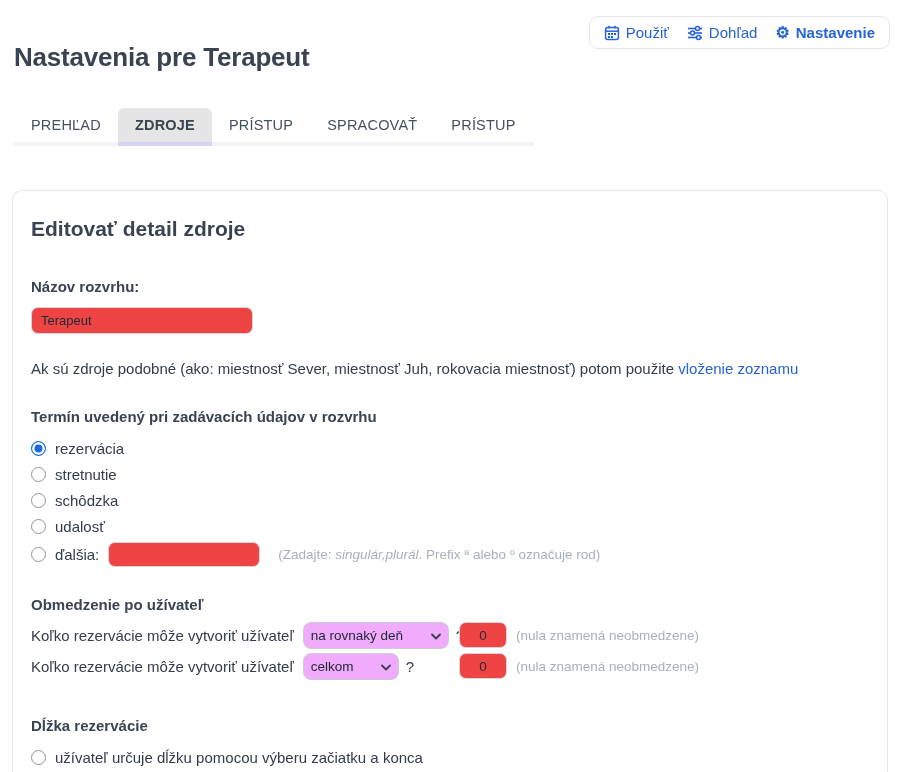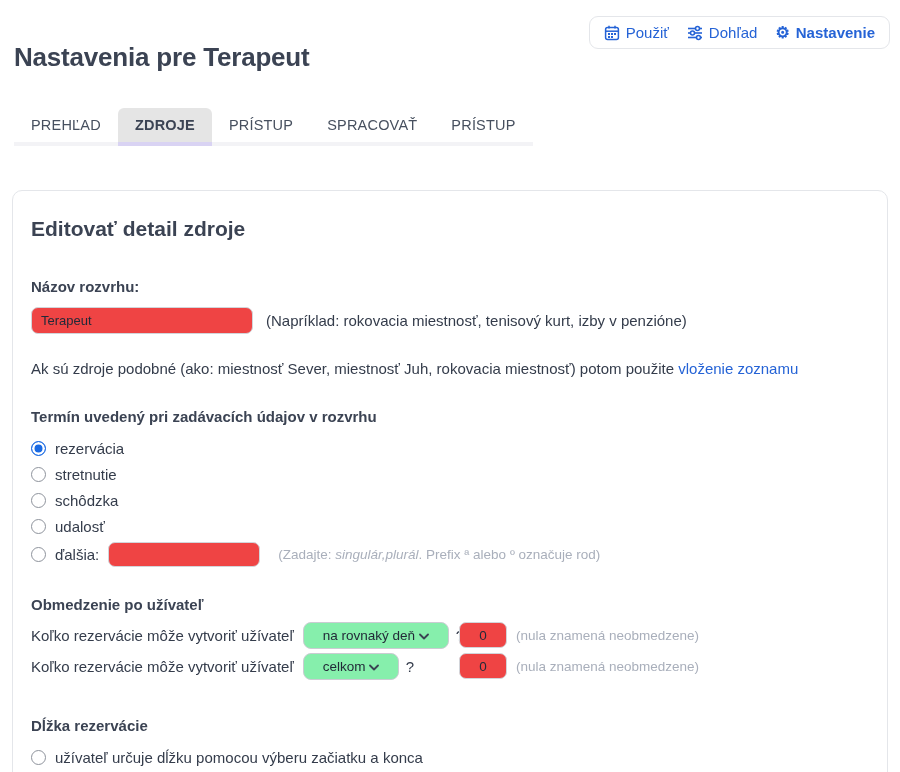--- a/index.html
+++ b/index.html
@@ -98,22 +98,22 @@
   .gray-hint i { font-style:italic; }
 
   .limit-row {
     position:relative; display:flex; align-items:center;
     margin-top:8px; height:28px; font-size:15px; color:#343c4b;
   }
   .limit-row + .limit-row { margin-top:3px; }
   .select {
     display:inline-flex; align-items:center; justify-content:space-between;
     border:1px solid #caccd2; border-radius:8px;
-    height:27px; padding:0 19px; margin-left:9px;
-    font-size:13.5px; color:#222a38; cursor:pointer; background:#86efac;
+    height:27px; padding:0 7px; margin-left:9px;
+    font-size:13.5px; color:#222a38; cursor:pointer; background:#f0abfc;
   }
   .select-wide { width:146px; }
   .select-narrow { width:96px; }
   .qmark { margin-left:7px; }
   .limit-right { position:absolute; left:428px; display:flex; align-items:center; }
   .num-input { width:48px; height:26px; text-align:center; font-size:13.5px; }
 
 </style>
 </head>
 <body>
@@ -163,21 +163,20 @@
   <div class="tab">SPRACOVAŤ</div>
   <div class="tab">PRÍSTUP</div>
 </div>
 
 <div class="card">
   <h2 class="card-title">Editovať detail zdroje</h2>
 
   <div class="field-label">Názov rozvrhu:</div>
   <div class="name-row">
     <input class="text-input name-input" value="Terapeut" style="">
-    <span class="inline-note">(Napríklad: rokovacia miestnosť, tenisový kurt, izby v penzióne)</span>
   </div>
 
   <div class="similar-row">
     <span>Ak sú zdroje podobné (ako: miestnosť Sever, miestnosť Juh, rokovacia miestnosť) potom použite </span><span class="link">vloženie zoznamu</span>
   </div>
 
   <div class="section-heading terms">Termín uvedený pri zadávacích údajov v rozvrhu</div>
   <div class="radio-group">
     <div class="radio-row">
       <span class="radio checked"></span>

